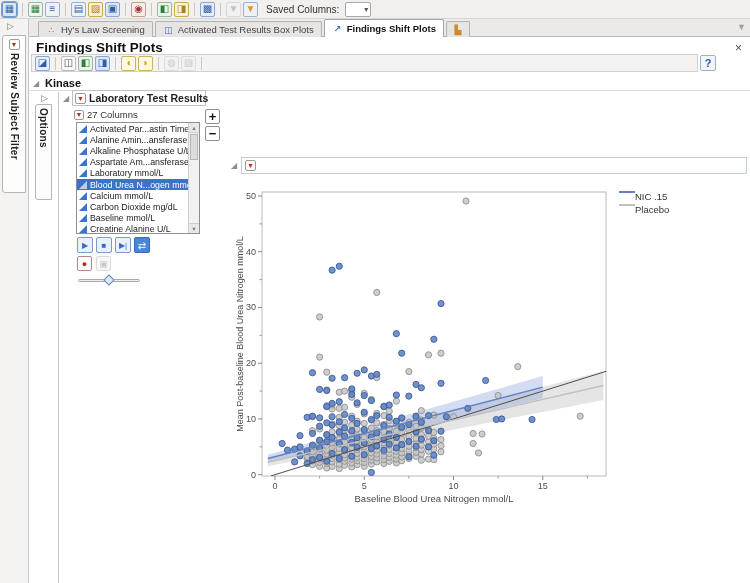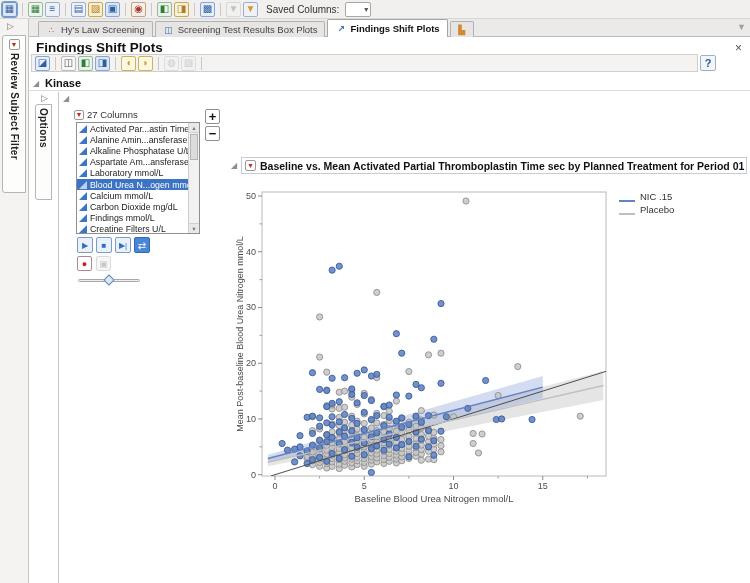--- a/index.html
+++ b/index.html
@@ -96,21 +96,21 @@
                  border:1px solid #5f85b8;transform:rotate(45deg);}
 
   
   .chart-disc{position:absolute;left:202px;top:124px;}
   .chart-header{position:absolute;left:212px;top:120px;width:506px;height:17px;border:1px solid #c3cdd8;
                 background:#fff;display:flex;align-items:center;gap:4px;padding:0 3px;overflow:hidden;}
   .chart-header .ttl{font-size:10.5px;font-weight:bold;white-space:nowrap;color:#111;}
   #chart-svg{position:absolute;left:201px;top:138px;}
   .legend{position:absolute;left:584px;top:152px;width:137px;}
   .legend .lg-title{font-size:9.5px;color:#333;margin-bottom:4px;}
-  .lg-entry{display:flex;align-items:flex-end;gap:5px;margin:2px 0 0 6px;font-size:9.5px;color:#333;}
+  .lg-entry{display:flex;align-items:flex-start;margin:2px 0 0 6px;font-size:9.5px;color:#333;}
   .lg-swatch{width:16px;height:0;border-top-width:2px;border-top-style:solid;flex:none;}
 </style>
 </head>
 <body>
 
 <div id="app">
 
   <div class="toolbar-top">
     <span id="tb1-icons" style="display:inline-flex;align-items:center;gap:2px;">
         <span class="icon active" style="color: rgb(46, 95, 163); background: rgb(219, 231, 246); border-color: rgb(111, 150, 198);">▦</span>
@@ -139,21 +139,21 @@
   </div>
 
   <div class="tabstrip">
     <div class="tabs" id="tabs">
         <div class="tab">
           <span class="tab-ico" style="color: rgb(176, 90, 90);">∴</span>
           <span>Hy's Law Screening</span>
         </div>
         <div class="tab">
           <span class="tab-ico" style="color: rgb(63, 111, 176);">◫</span>
-          <span>Screening Test Results Box Plots</span>
+          <span>Activated Test Results Box Plots</span>
         </div>
         <div class="tab active">
           <span class="tab-ico" style="color: rgb(63, 111, 176);">↗</span>
           <span>Findings Shift Plots</span>
         </div>
         <div class="tab icon-only">
           <span class="tab-ico" style="color: rgb(207, 138, 46);">▙</span>
         </div>
       </div>
     <span class="strip-funnel">▼</span>
@@ -193,20 +193,24 @@
     </div>
 
     <div class="options-rail">
       <span class="rail-chevron">▷</span>
       <div class="vtab" style="left:6px;top:12px;width:17px;height:96px;">
         <span class="vlabel">Options</span>
       </div>
     </div>
 
     <span class="disc panel-disc">◢</span>
+    <div class="panel-header">
+      <span class="rtri">▼</span>
+      <span class="ttl">Laboratory Test Results</span>
+    </div>
     <div class="count-row">
       <span class="rtri">▼</span>
       <span class="lbl">27 Columns</span>
     </div>
     <div class="listbox">
       <div id="col-list">
           <div class="lrow">
             <span class="colicon"></span>
             <span>Activated Par...astin Time sec</span>
           </div>
@@ -233,25 +237,25 @@
           <div class="lrow">
             <span class="colicon"></span>
             <span>Calcium mmol/L</span>
           </div>
           <div class="lrow">
             <span class="colicon"></span>
             <span>Carbon Dioxide mg/dL</span>
           </div>
           <div class="lrow">
             <span class="colicon"></span>
-            <span>Findings mmol/L</span>
-          </div>
-          <div class="lrow">
-            <span class="colicon"></span>
-            <span>Creatine Filters U/L</span>
+            <span>Baseline mmol/L</span>
+          </div>
+          <div class="lrow">
+            <span class="colicon"></span>
+            <span>Creatine Alanine U/L</span>
           </div>
         </div>
       <div class="vscroll">
         <div class="vs-btn">▲</div>
         <div class="vs-thumb"></div>
         <div class="vs-btn bottom">▼</div>
       </div>
     </div>
     <div class="pm-btn" style="left:176px;top:72px;">+</div>
     <div class="pm-btn" style="left:176px;top:89px;">−</div>
@@ -267,21 +271,20 @@
       <span class="sav-btn">▣</span>
     </div>
     <div class="slider">
       <div class="track"></div>
       <div class="thumb"></div>
     </div>
 
     <span class="disc chart-disc">◢</span>
     <div class="chart-header">
       <span class="rtri">▼</span>
-      <span class="ttl">Baseline vs. Mean Activated Partial Thromboplastin Time sec by Planned Treatment for Period 01</span>
     </div>
 
     <svg id="chart-svg" width="520" height="340">
         <defs>
           <clipPath id="plotclip">
             <rect x="32" y="17" width="344" height="284"></rect>
           </clipPath>
         </defs>
         <rect x="32" y="17" width="344" height="284" fill="#ffffff" stroke="#b9b9b9" stroke-width="1"></rect>
         <line x1="45" y1="301" x2="45" y2="305" stroke="#8a8a8a"></line>

